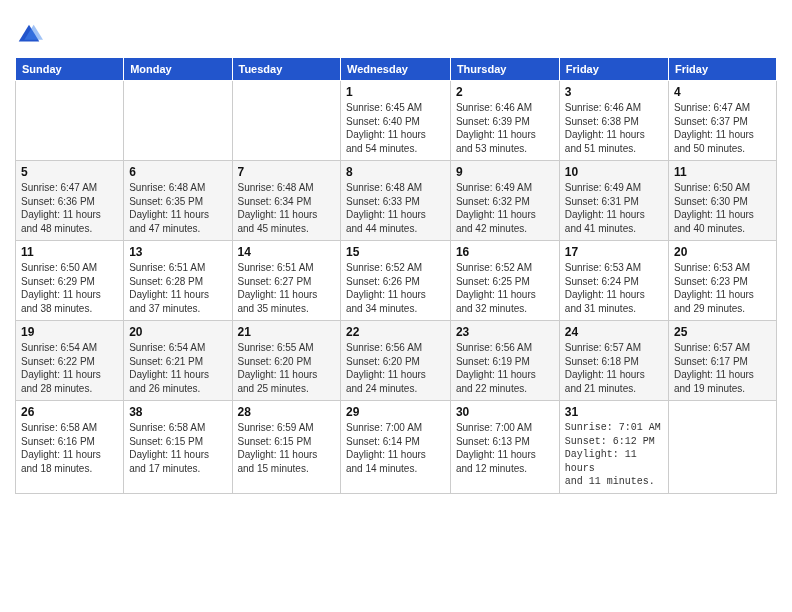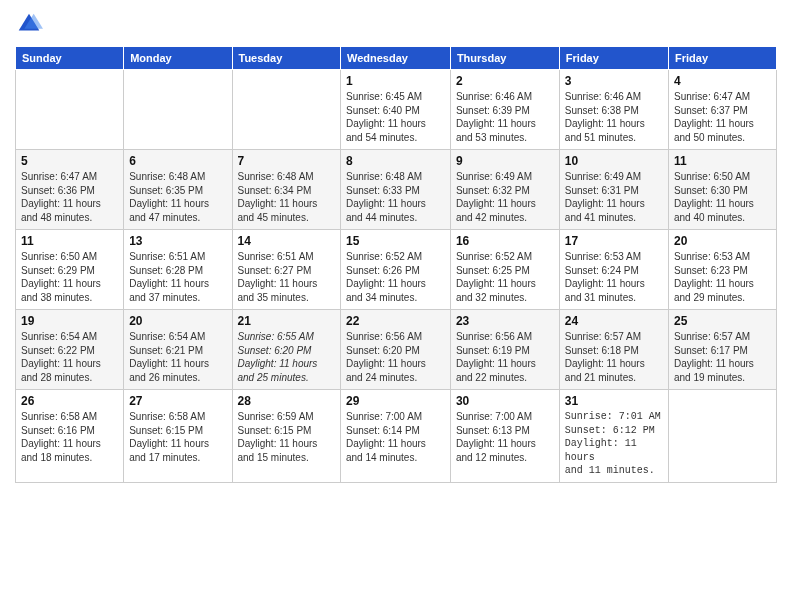--- a/index.html
+++ b/index.html
@@ -7,21 +7,21 @@
       font-family: Arial, sans-serif;
       background: #fff;
       width: 792px;
       height: 612px;
       overflow: hidden;
     }
     .page {
       width: 792px;
       height: 612px;
       background: #fff;
-      padding: 10px 15px;
+      padding: 21px 15px;
     }
     .header {
       display: flex;
       justify-content: space-between;
       align-items: flex-start;
       margin-bottom: 8px;
     }
     .logo {
       display: flex;
       align-items: center;
@@ -277,21 +277,21 @@
           </td>
           <td>
             <div class="day-number">20</div>
             <div class="day-info" style="white-space: pre-line;">Sunrise: 6:54 AM
 Sunset: 6:21 PM
 Daylight: 11 hours
 and 26 minutes.</div>
           </td>
           <td>
             <div class="day-number">21</div>
-            <div class="day-info" style="white-space: pre-line; font-style: italic;">Sunrise: 6:55 AM
+            <div class="day-info" style="white-space: pre-line;">Sunrise: 6:55 AM
 Sunset: 6:20 PM
 Daylight: 11 hours
 and 25 minutes.</div>
           </td>
           <td>
             <div class="day-number">22</div>
             <div class="day-info" style="white-space: pre-line;">Sunrise: 6:56 AM
 Sunset: 6:20 PM
 Daylight: 11 hours
 and 24 minutes.</div>
@@ -320,21 +320,21 @@
         </tr>
         <tr>
           <td>
             <div class="day-number">26</div>
             <div class="day-info" style="white-space: pre-line;">Sunrise: 6:58 AM
 Sunset: 6:16 PM
 Daylight: 11 hours
 and 18 minutes.</div>
           </td>
           <td>
-            <div class="day-number">27</div>
+            <div class="day-number">38</div>
             <div class="day-info" style="white-space: pre-line;">Sunrise: 6:58 AM
 Sunset: 6:15 PM
 Daylight: 11 hours
 and 17 minutes.</div>
           </td>
           <td>
             <div class="day-number">28</div>
             <div class="day-info" style="white-space: pre-line;">Sunrise: 6:59 AM
 Sunset: 6:15 PM
 Daylight: 11 hours

